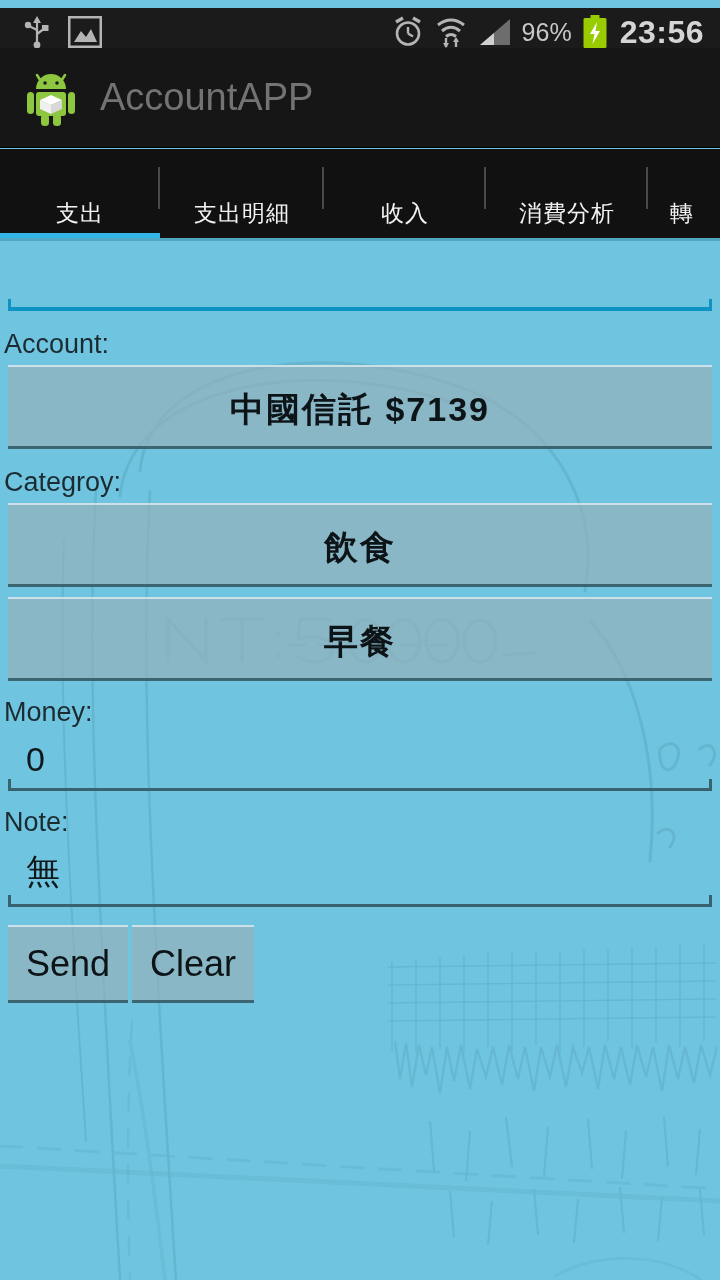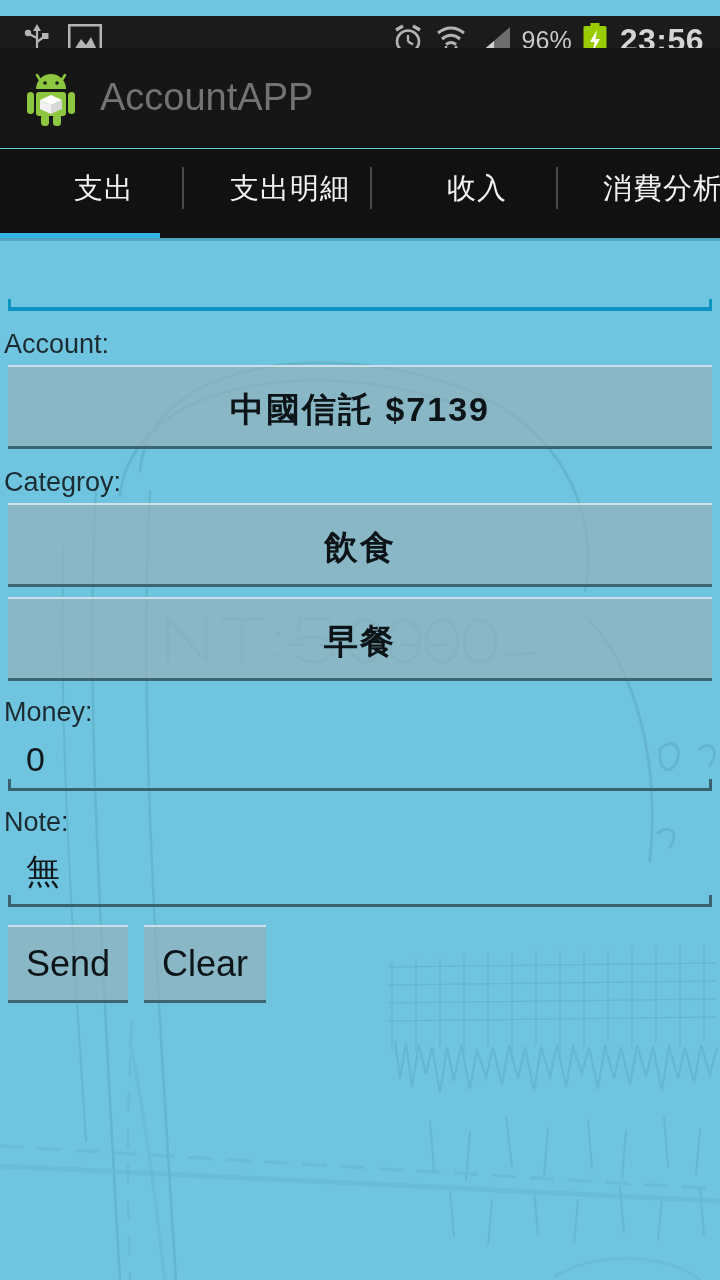--- a/index.html
+++ b/index.html
@@ -15,21 +15,21 @@
   #screen {
     position: relative;
     width: 720px;
     height: 1280px;
     overflow: hidden;
   }
 
   
   .status-bar {
     position: absolute;
-    top: 16px; left: 0;
+    top: 8px; left: 0;
     width: 720px;
     height: 48px;
     background: #1b1b1b;
     display: flex;
     align-items: center;
     padding: 0 12px 0 24px;
   }
   .status-left {
     display: flex;
     align-items: center;
@@ -87,28 +87,27 @@
     height: 92px;
     background: #111111;
     display: flex;
     align-items: stretch;
     overflow: hidden;
   }
   .tab {
     position: relative;
     flex: 0 0 auto;
     display: flex;
-    align-items: center;
+    align-items: flex-end;
     justify-content: center;
     color: #f2f2f2;
-    font-size: 29px;
+    font-size: 23px;
     padding: 0 10px;
     height: 92px;
     letter-spacing: 1px;
-    margin-left: 24px;
   }
   .tab-label { padding-bottom: 12px; }
   .tab-div {
     position: absolute;
     right: 0; top: 18px;
     width: 2px; height: 42px;
     background: #4a4a4a;
   }
   .tab-indicator {
     position: absolute;
@@ -198,21 +197,21 @@
     border: none;
     border-top: 2px solid rgba(225,238,242,0.75);
     border-bottom: 3px solid #3c6571;
     font-family: "Liberation Sans", "DejaVu Sans", sans-serif;
     letter-spacing: 2px;
     font-weight: bold;
   }
 
   .btn-row {
     display: flex;
-    gap: 16px;
+    gap: 4px;
     margin: 18px 0 0 8px;
   }
   .btn-small {
     height: 78px;
     line-height: 74px;
     padding: 0 18px;
     text-align: center;
     color: #0d1418;
     font-size: 36px;
     background: rgba(155,175,183,0.62);

